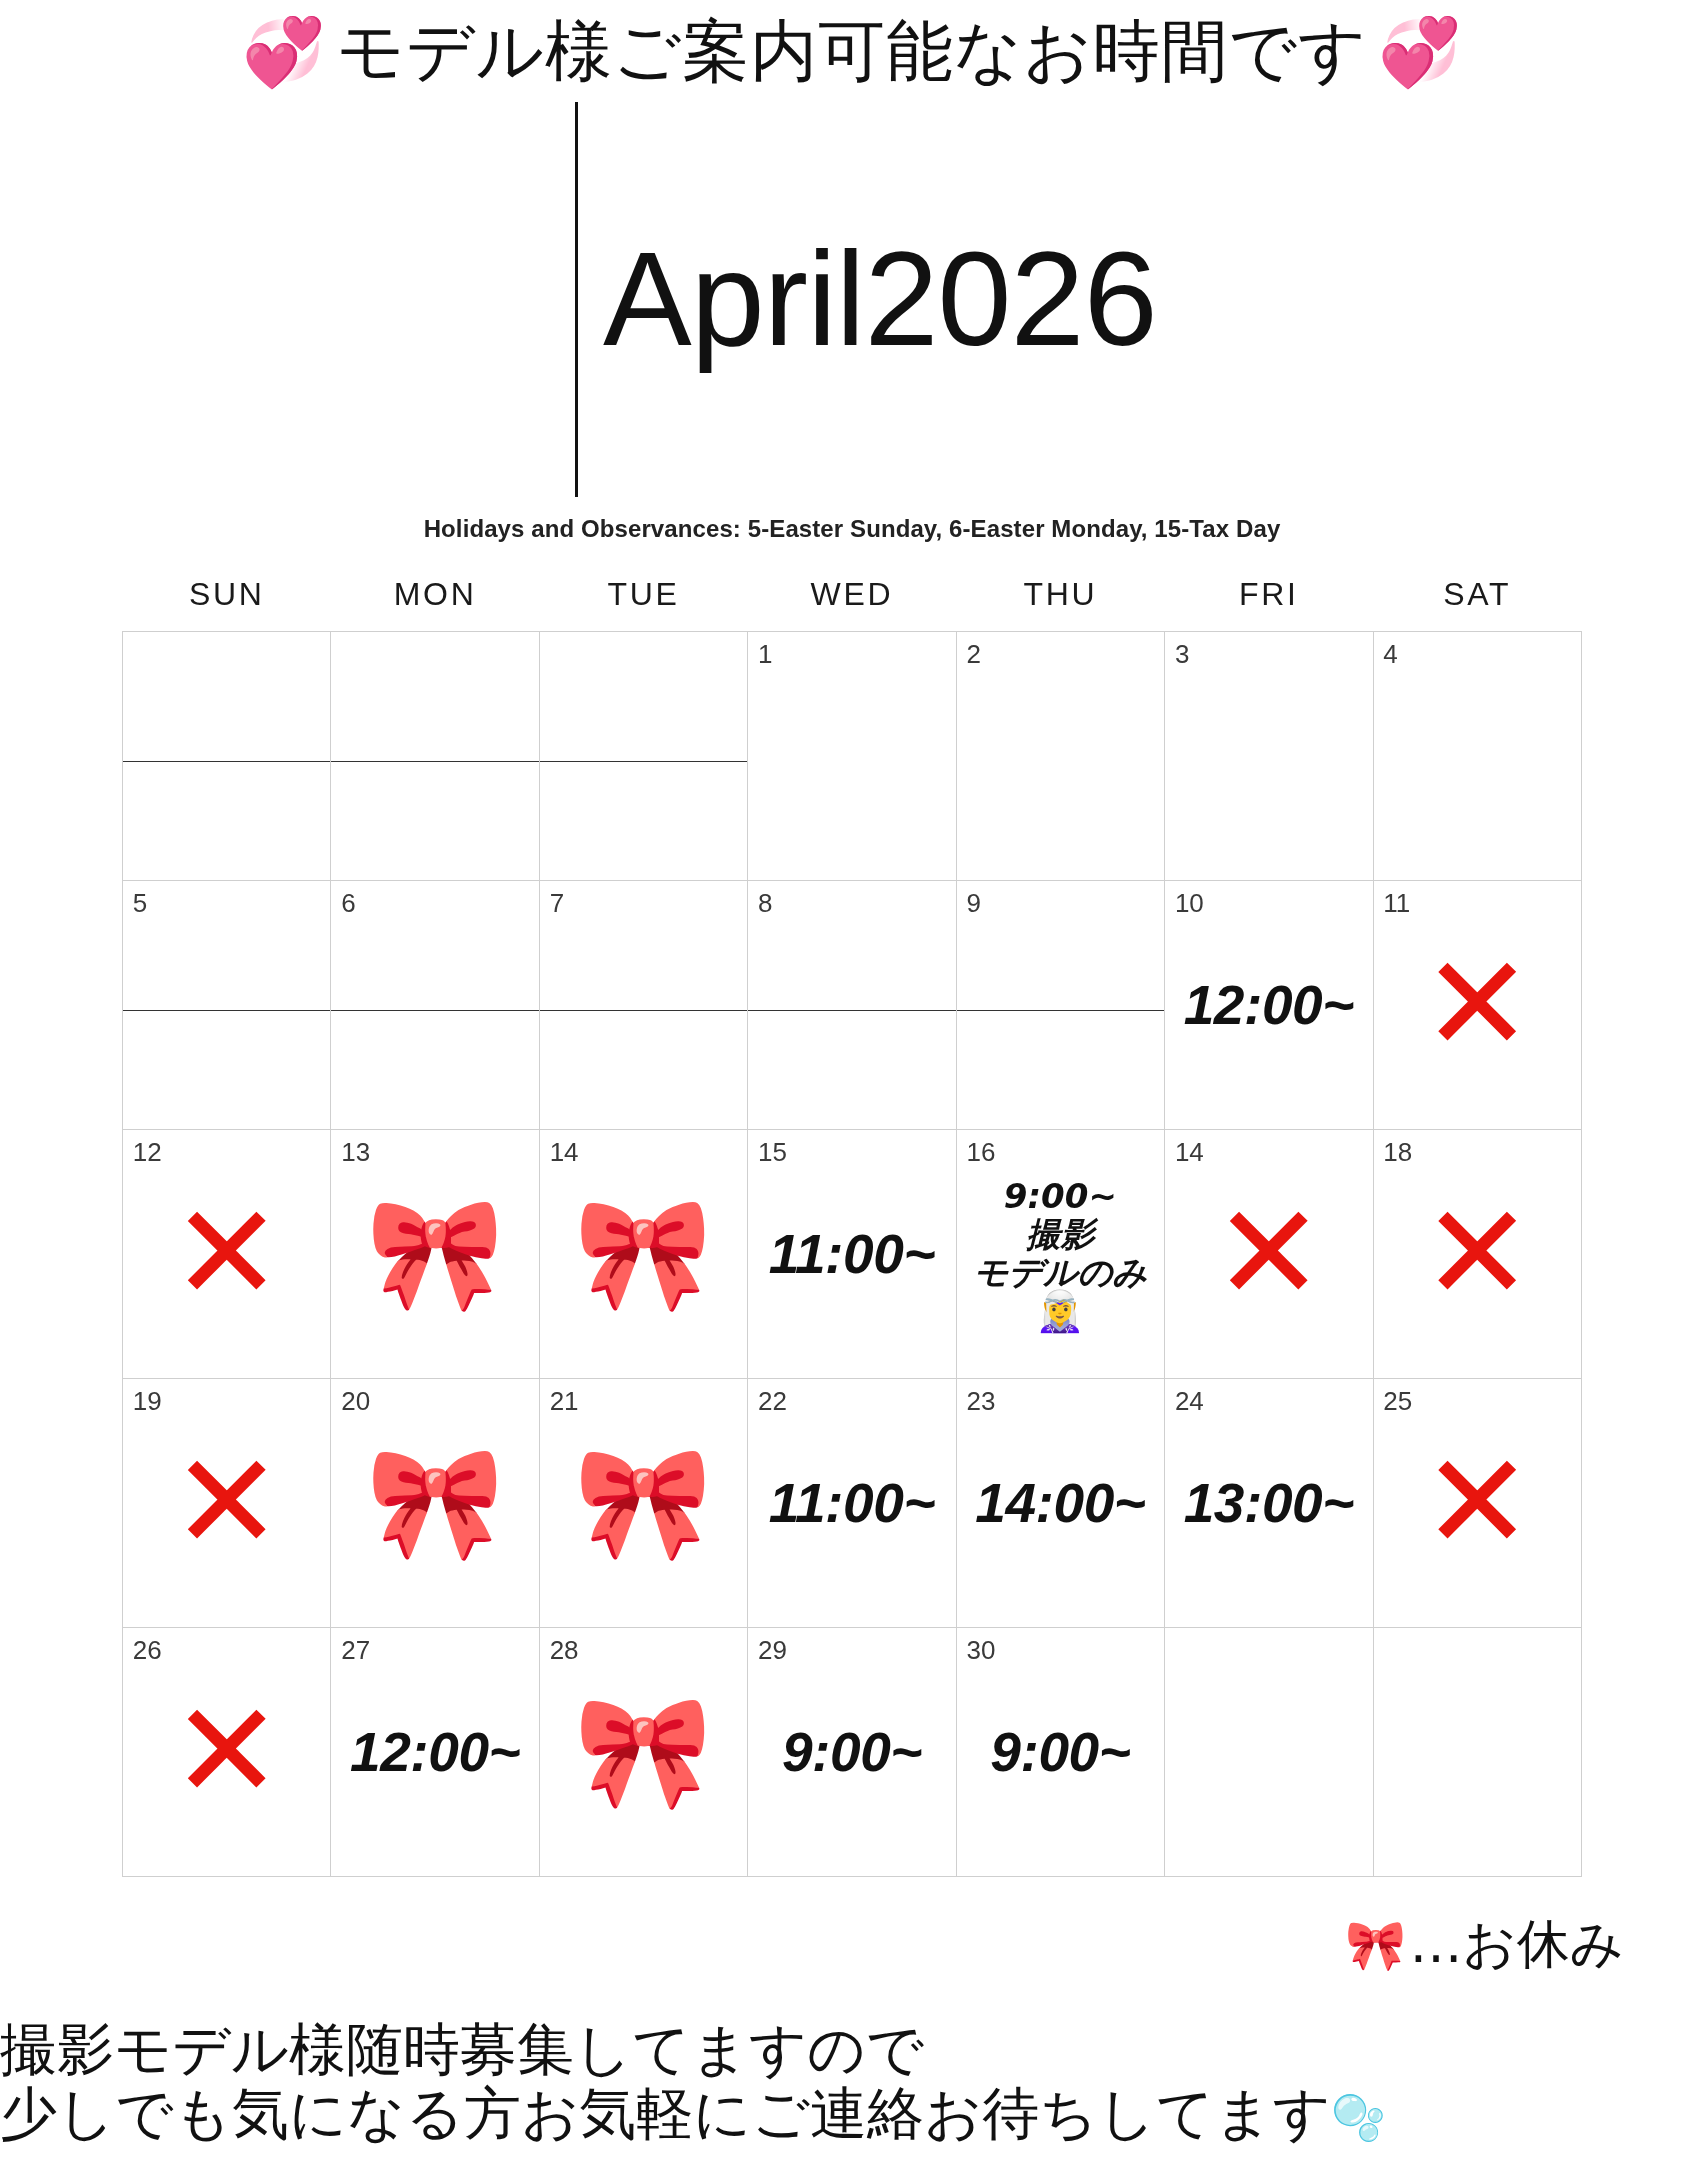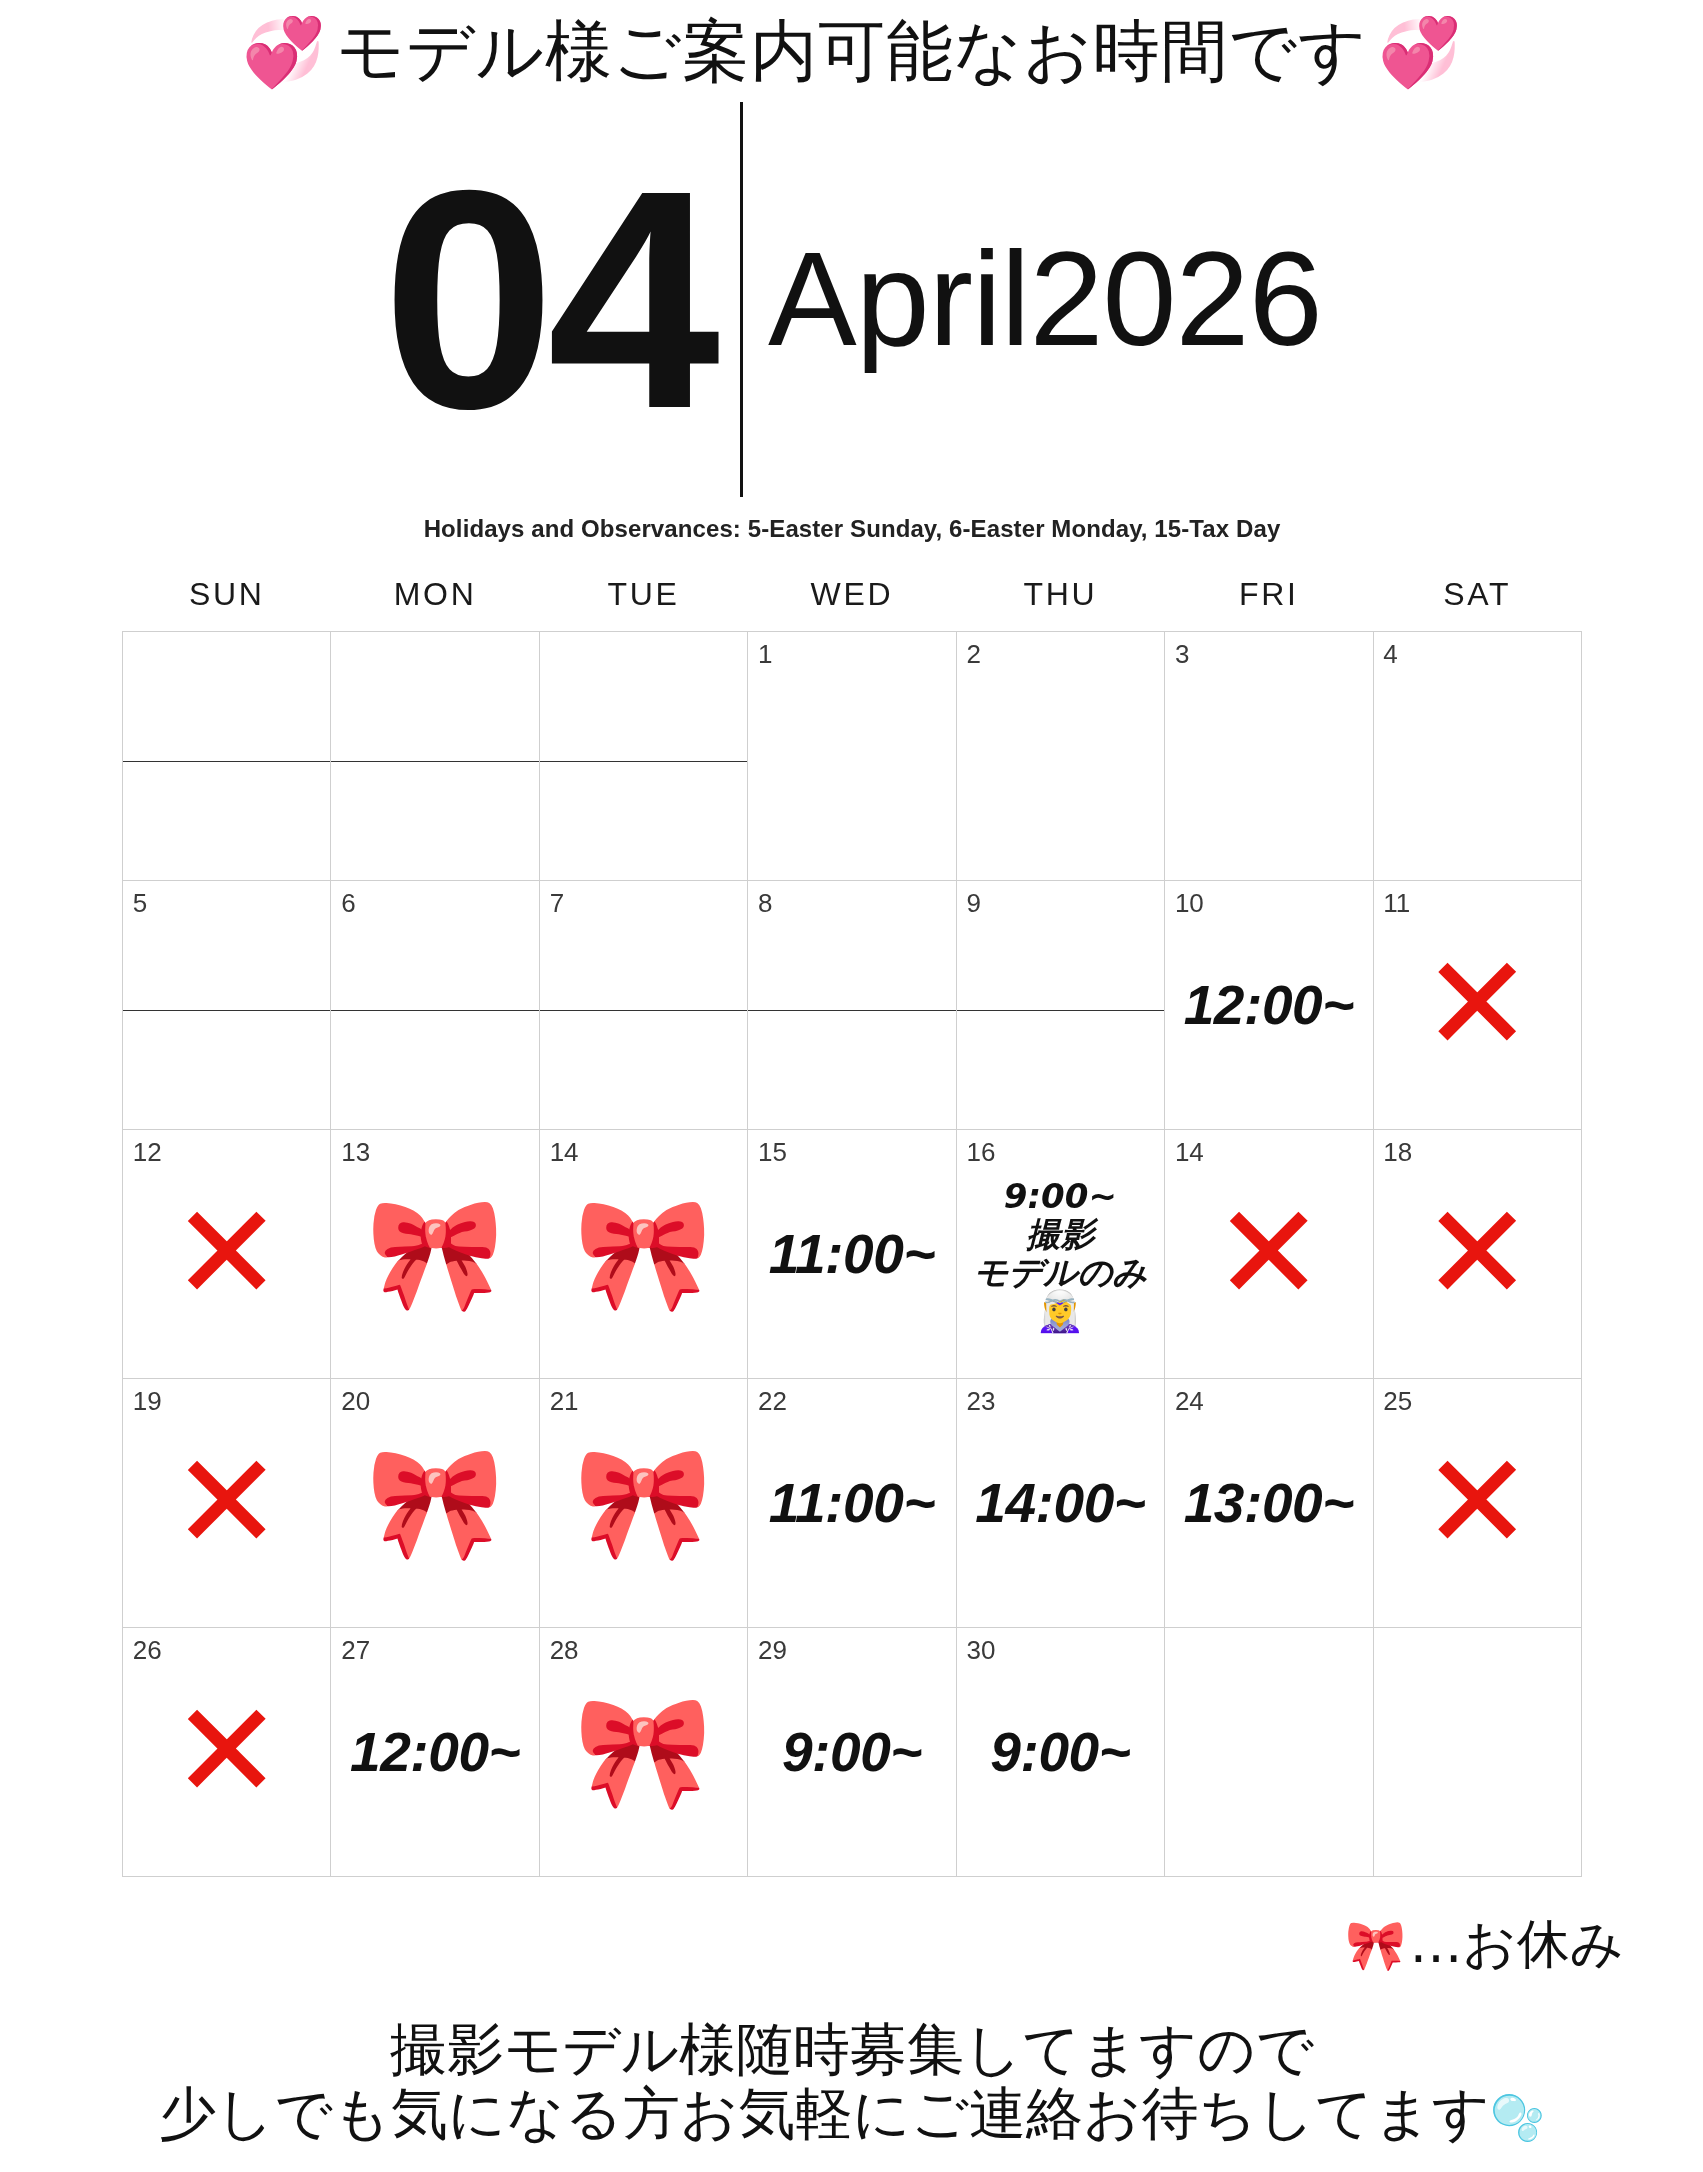--- a/index.html
+++ b/index.html
@@ -188,39 +188,37 @@
     font-size: 53px;
     font-family: "DejaVu Sans", sans-serif;
   }
 
   
   .footer {
     position: absolute;
     left: 0;
     right: 0;
     bottom: 18px;
-    text-align: center;
     font-family: "DejaVu Sans", sans-serif;
     line-height: 1.22;
   }
   .footer .line1 { font-size: 57px; }
   .footer .line2 { font-size: 57px; white-space: nowrap; font-family: Liberation Mono, monospace; }
   .footer .bubble { font-size: 44px; }
 </style>
 </head>
 <body>
 
 <div class="top-banner">
   <span class="emoji">💞</span>
   <span class="banner-text">モデル様ご案内可能なお時間です</span>
   <span class="emoji">💞</span>
 </div>
 
 <div class="date-block">
-  <div class="date-number">04</div>
   <div class="date-divider"></div>
   <div class="date-right">
     <div class="month-name">April</div>
     <div class="year-name">2026</div>
   </div>
 </div>
 
 <div class="holidays">Holidays and Observances: 5-Easter Sunday, 6-Easter Monday, 15-Tax Day</div>
 
 <table class="calendar">

